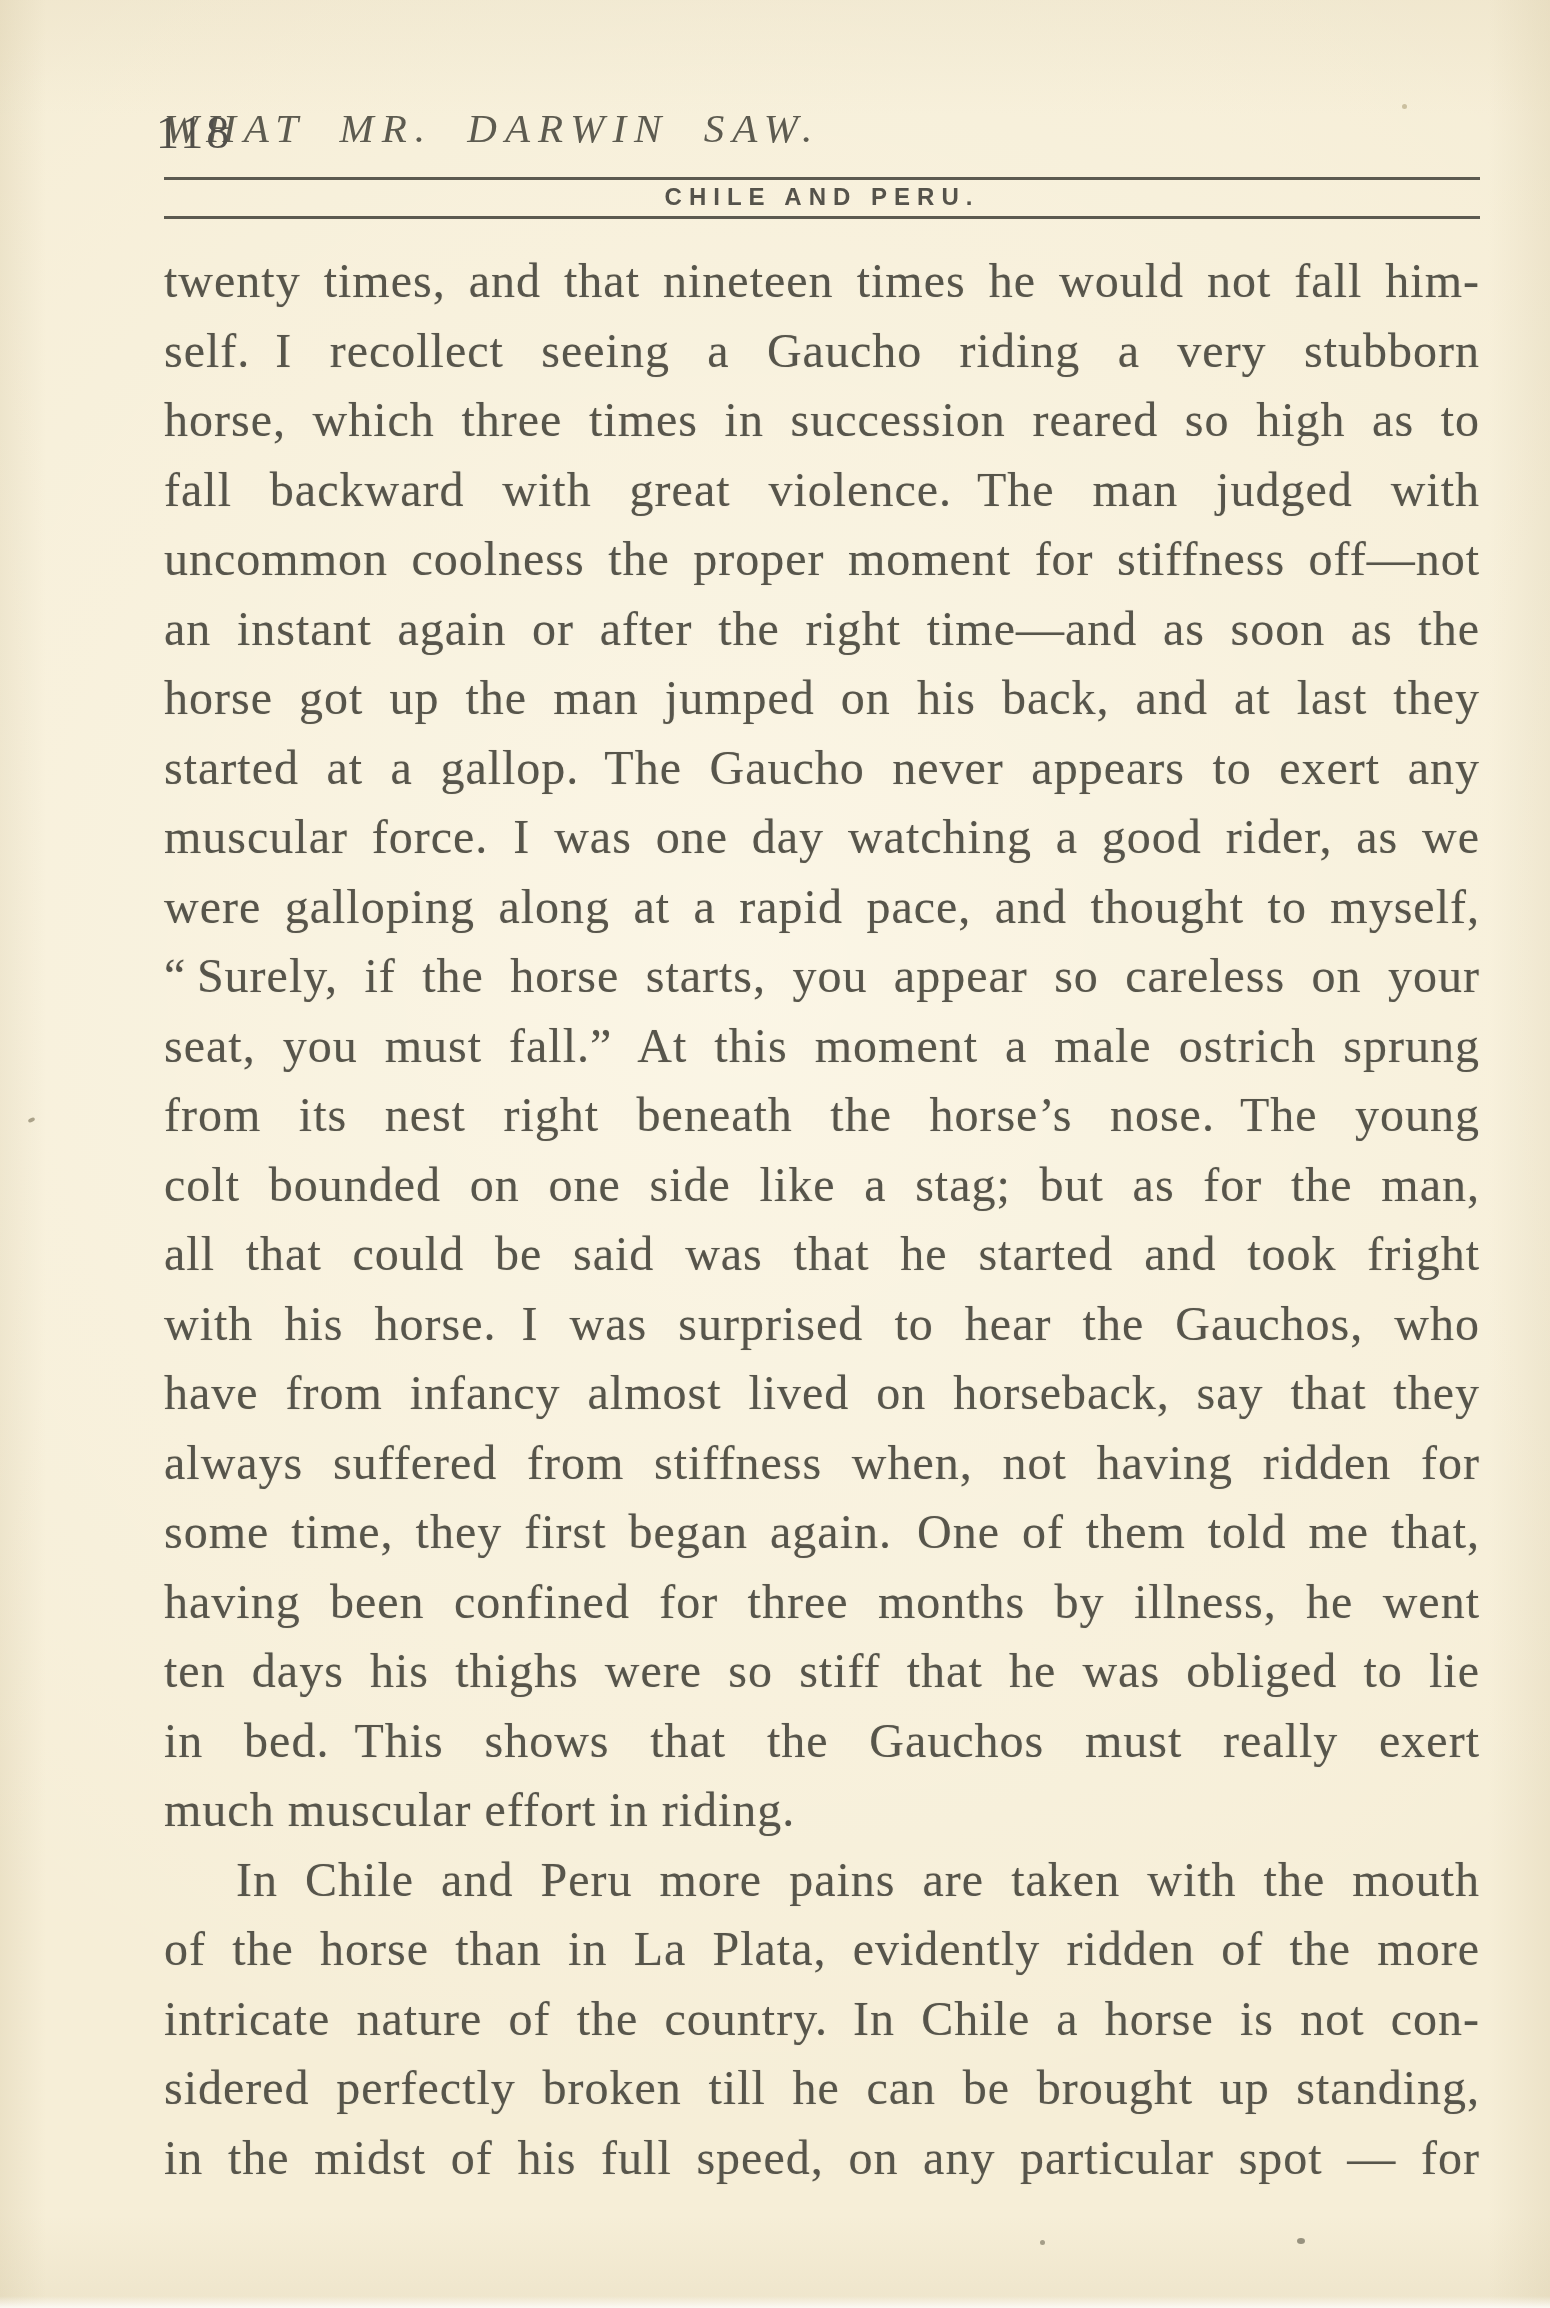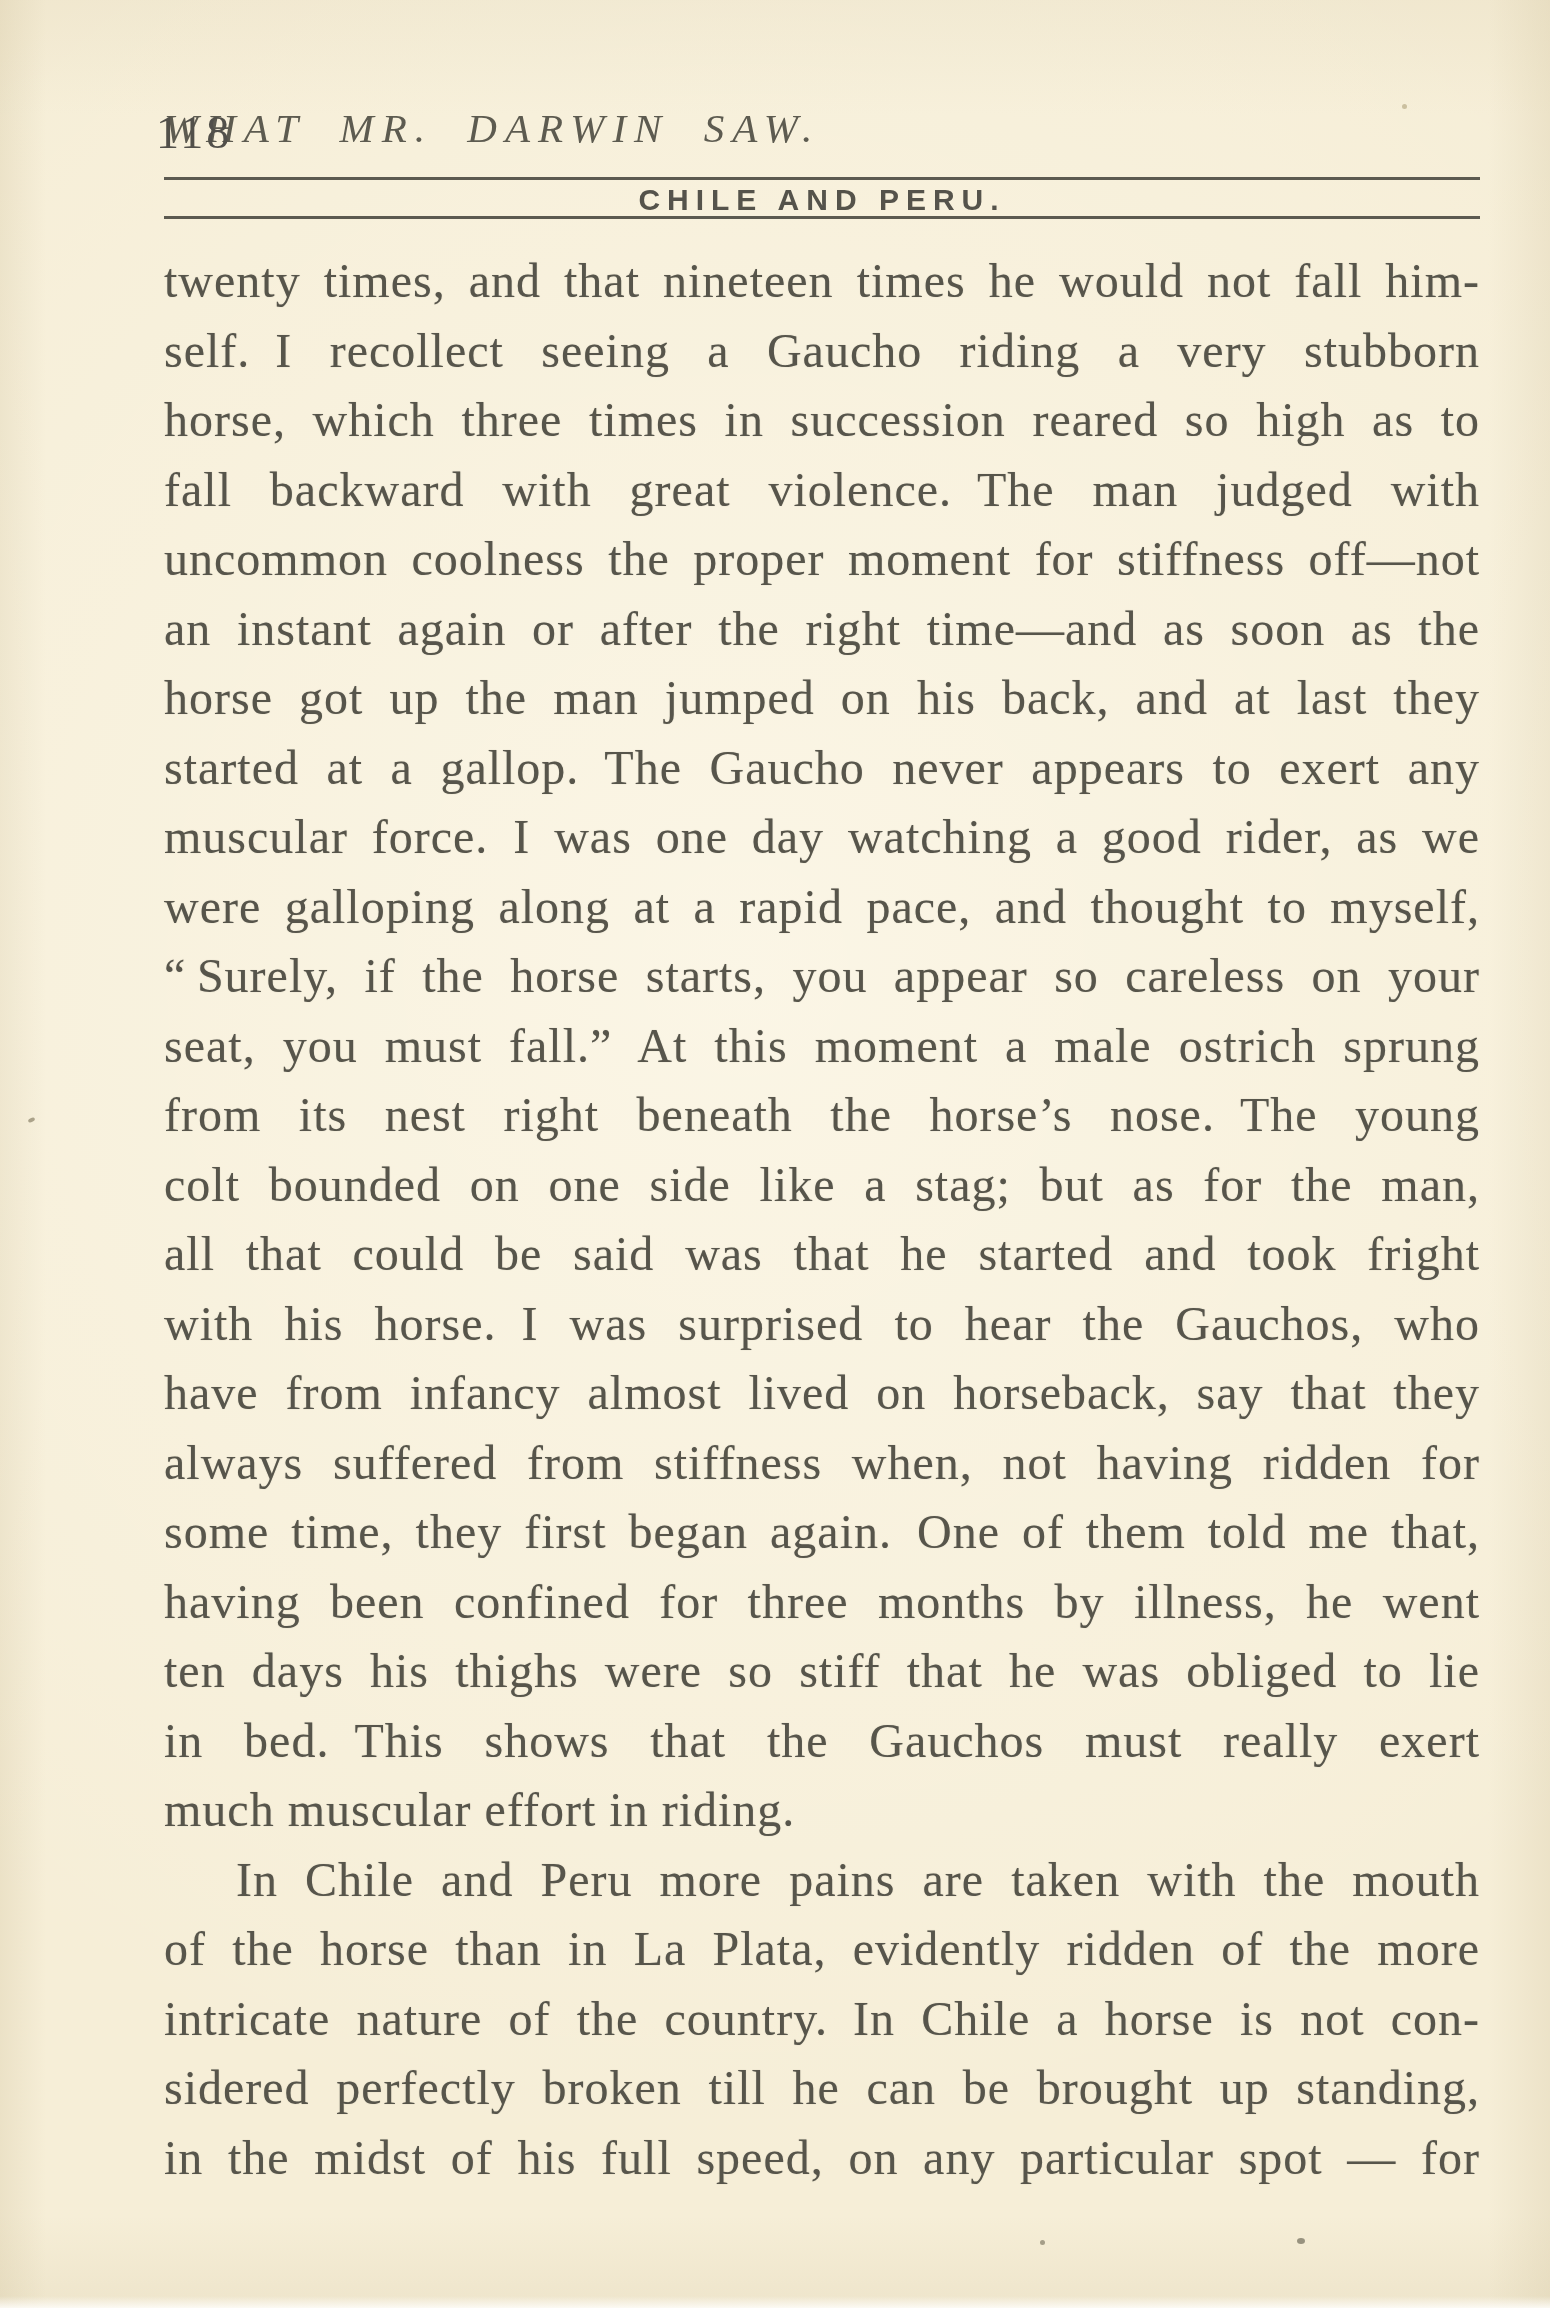--- a/index.html
+++ b/index.html
@@ -60,21 +60,21 @@
   .rule-top { top: 177px; }
   .rule-bottom { top: 216px; }
   .sechead {
     position: absolute;
     top: 183px;
     left: 164px;
     width: 1316px;
     text-align: center;
     font-family: "Liberation Sans", "DejaVu Sans", sans-serif;
     font-weight: 700;
-    font-size: 30px;
+    font-size: 24px;
     letter-spacing: 7px;
     color: #55534b;
     white-space: nowrap;
   }
 
   
   .bodytext {
     position: absolute;
     top: 246px;
     left: 164px;

